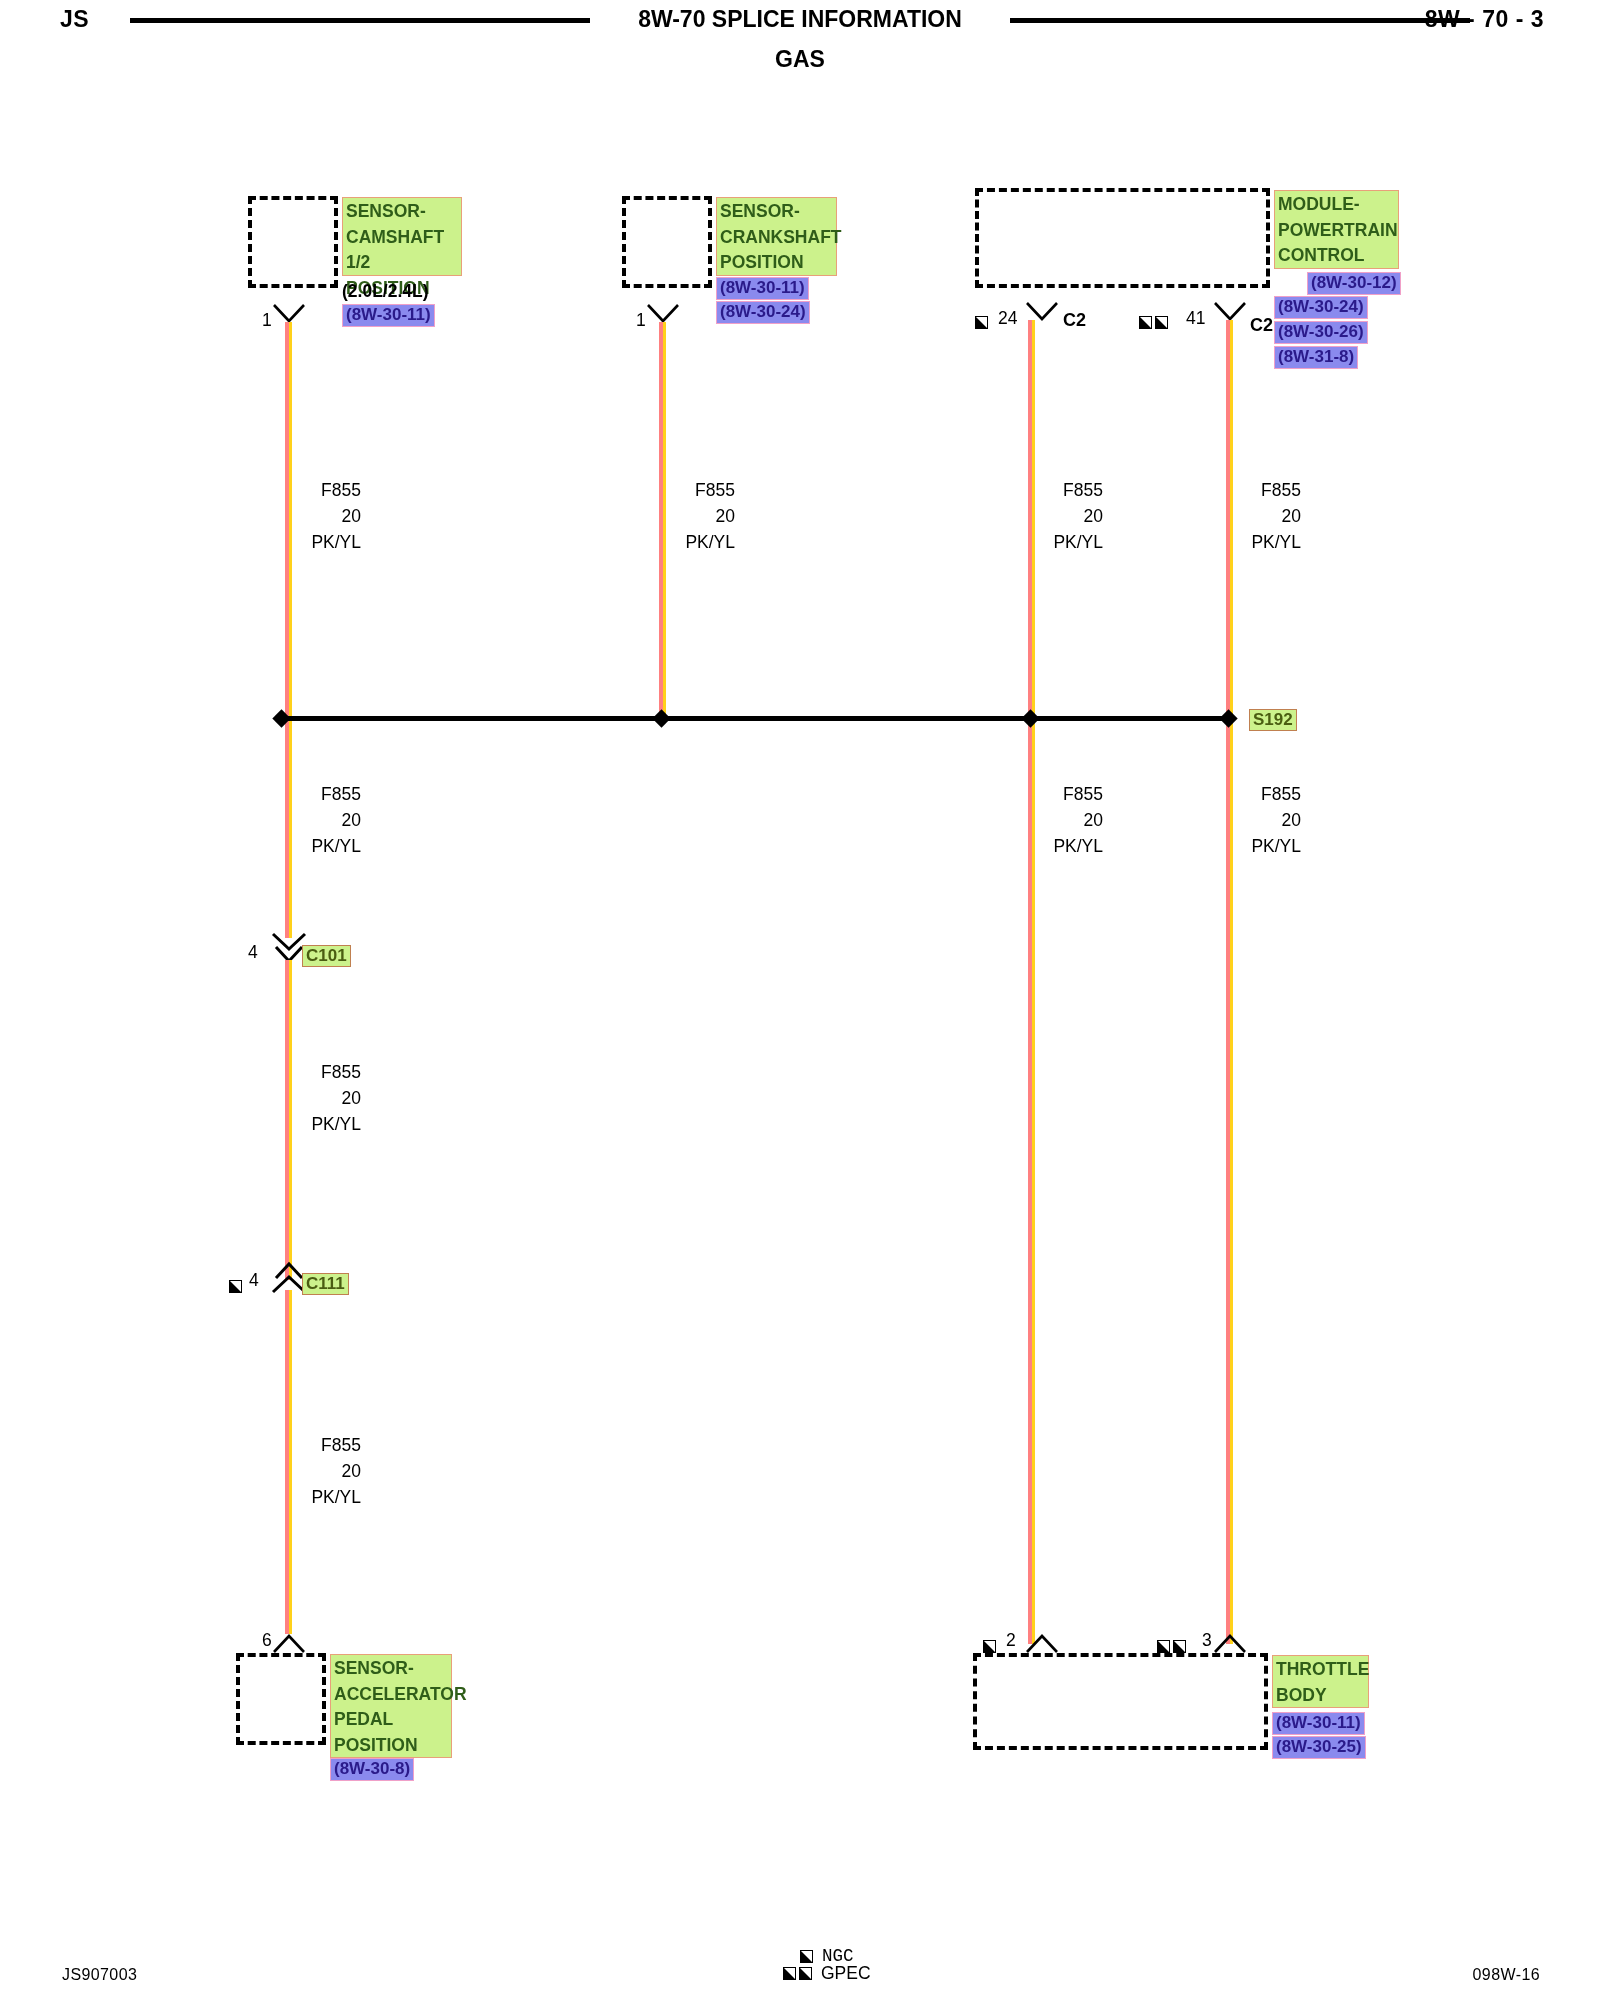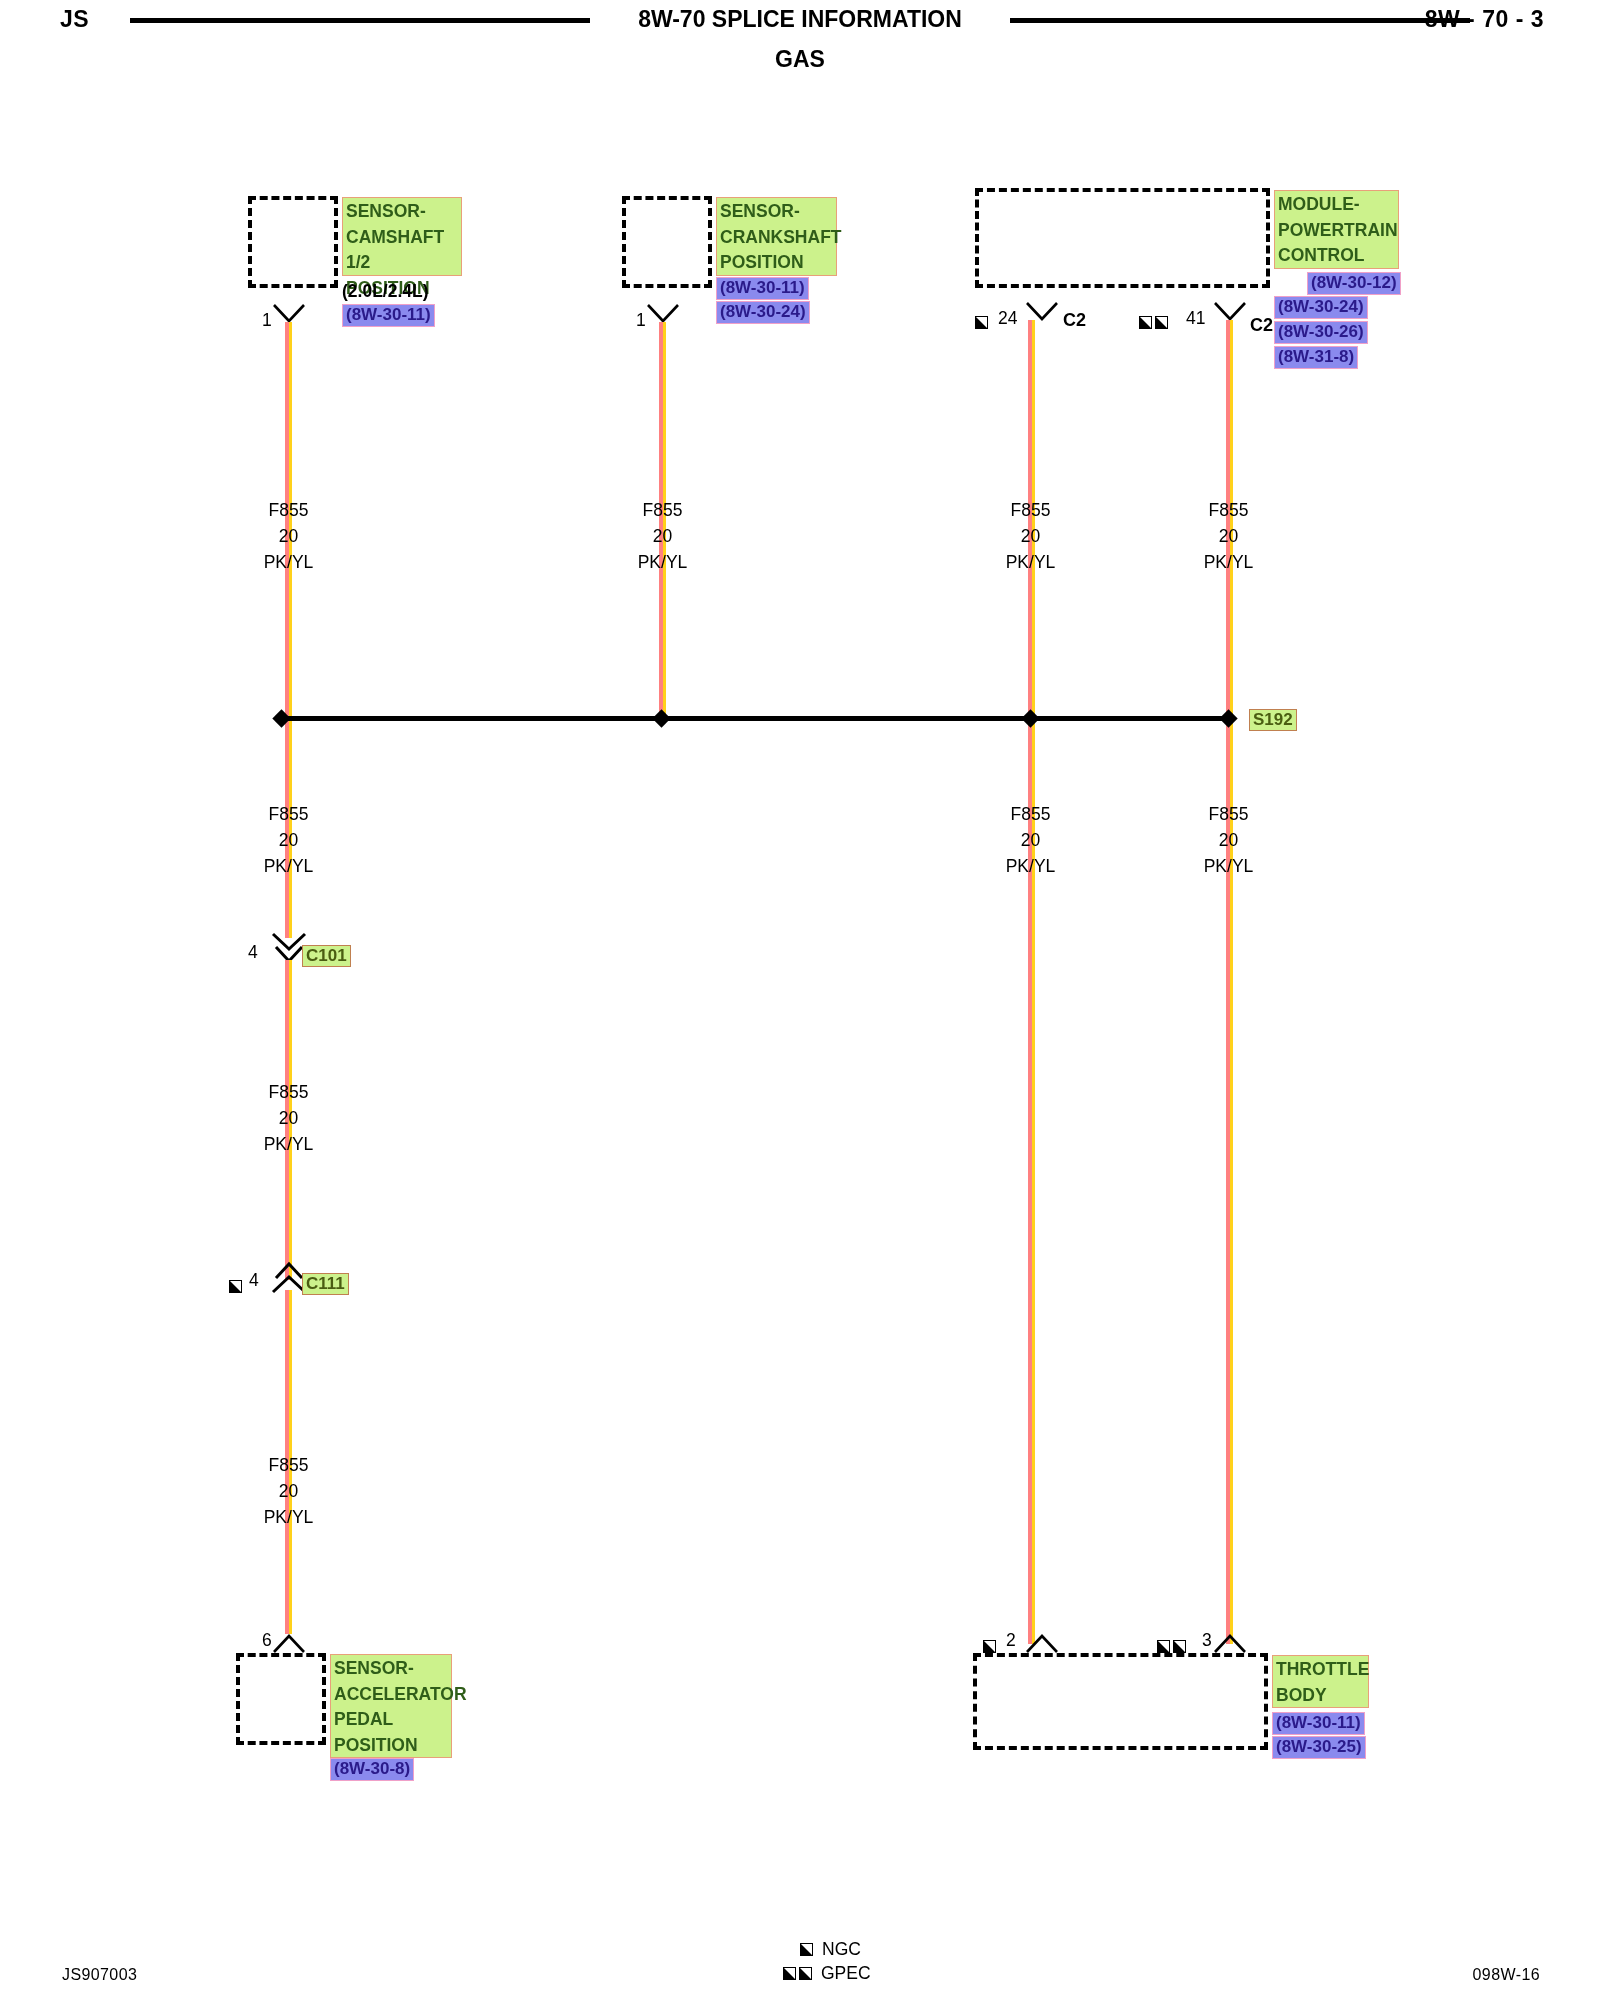--- a/index.html
+++ b/index.html
@@ -60,21 +60,21 @@
     width:13px;height:13px;background:#000;
     transform:rotate(45deg);
   }
 
   
   .chev{position:absolute;}
   .chev svg{display:block;}
 
   
   .wirespec{
-    font-size:17.5px;line-height:26px;text-align:center;white-space:pre-line;margin-top:20px;
+    font-size:17.5px;line-height:26px;text-align:right;white-space:pre-line;
   }
   .pinnum{font-size:17.5px;}
   .connid{font-size:18px;font-weight:bold;}
 
   
   .mk{display:inline-block;width:13px;height:13px;border:1.6px solid #000;
       position:relative;box-sizing:border-box;vertical-align:middle;
       background:linear-gradient(to bottom left,#fff 0 49.5%,#000 50.5% 100%);}
   .mk + .mk{margin-left:3px;}
   .mkwrap{position:absolute;white-space:nowrap;}
@@ -315,21 +315,21 @@
 <div class="abs chip-green" style="left:1272px;top:1655px;width:97px;height:53px;">THROTTLE
 BODY</div>
 <div class="abs chip-ref-wrap" style="left:1272px;top:1712px;">
   <span class="chip-ref">(8W-30-11)</span>
 </div>
 <div class="abs chip-ref-wrap" style="left:1272px;top:1736px;">
   <span class="chip-ref">(8W-30-25)</span>
 </div>
 
 <div class="abs" id="legend">
-  <div class="legrow" style="left:800px;top:0;">
+  <div class="legrow" style="left:800px;top:8px;font-family:Liberation Mono, monospace;">
     <span class="mk"></span><span class="lbl">NGC</span>
   </div>
   <div class="legrow" style="left:783px;top:24px;">
     <span class="mk"></span><span class="mk"></span><span class="lbl">GPEC</span>
   </div>
 </div>
 
 <div class="abs" id="ftr-l">JS907003</div>
 <div class="abs" id="ftr-r">098W-16</div>
 

